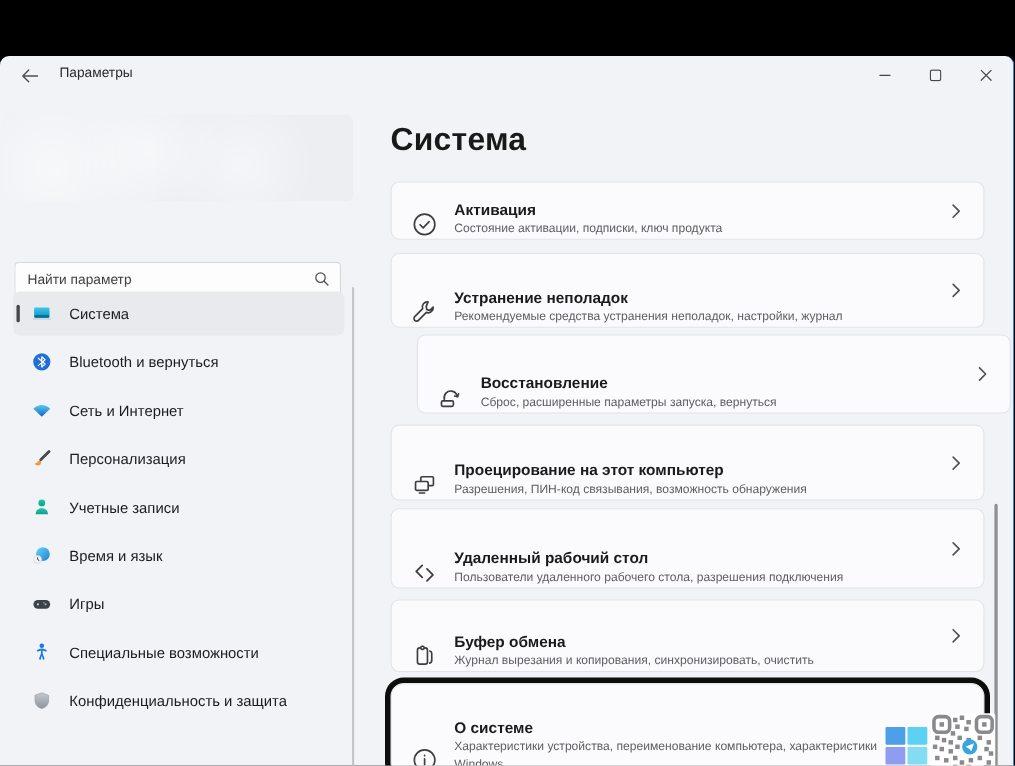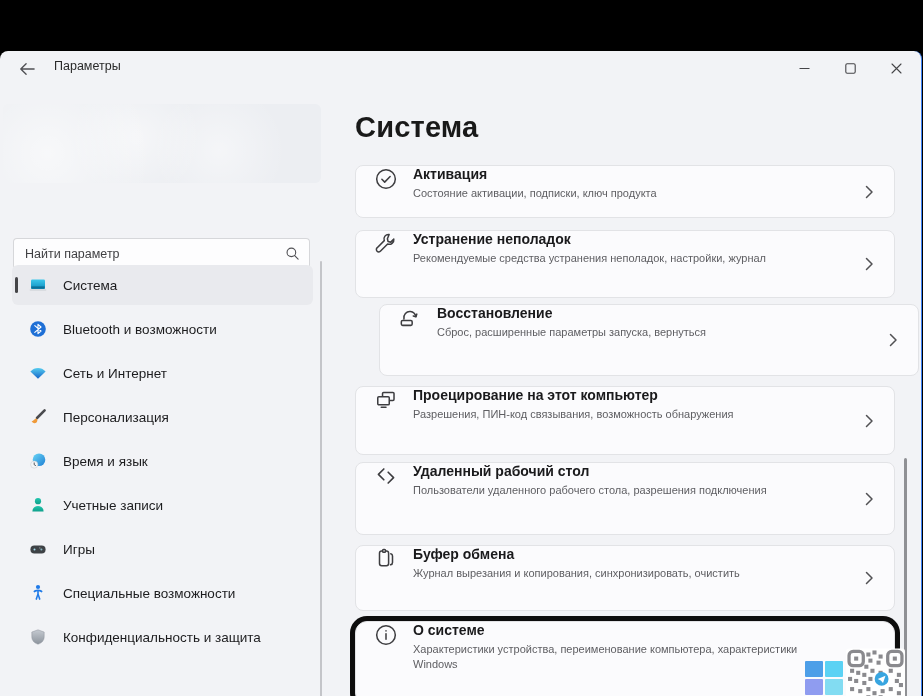--- a/index.html
+++ b/index.html
@@ -42,21 +42,21 @@
   .nav-row.selected{background:#e9eaee;}
   .accent-bar{position:absolute;left:3px;top:12px;width:3px;height:16px;border-radius:2px;background:#454548;}
   .nav-icon{width:20px;height:20px;margin-left:16px;flex:0 0 auto;}
   .nav-label{margin-left:15px;font-size:13.5px;color:#1c1c1e;white-space:nowrap;}
   .side-scroll{position:absolute;left:320px;top:210px;width:2px;height:453px;background:#c4c5c9;border-radius:1px;}
   .update-sliver{position:absolute;left:30px;bottom:0;width:16px;height:5px;border-radius:8px 8px 0 0;background:#2ec4ae;}
   
   .page-title{position:absolute;left:355px;top:60px;font-size:29px;font-weight:700;color:#191919;letter-spacing:.2px;}
   .card{
     position:absolute;left:355px;width:540px;background:#fbfbfd;border:1px solid #e2e3e6;
-    border-radius:8px;box-sizing:border-box;display:flex;align-items:flex-start;
+    border-radius:8px;box-sizing:border-box;display:flex;align-items:flex-end;
   }
   .card-icon{width:26px;height:26px;margin-left:17px;flex:0 0 auto;color:#3d3d40;}
   .card-text{margin-left:14px;}
   .card-title{font-size:14px;font-weight:700;color:#1a1a1c;line-height:1.25;}
   .card-sub{font-size:11px;color:#5e5e62;line-height:1.45;margin-top:2px;}
   .chevron{position:absolute;right:18px;top:50%;margin-top:-8px;color:#515154;}
   .card.highlighted{box-shadow:0 0 0 5px #0d0d0d;border-radius:12px;}
   .card.highlighted .card-sub{max-width:400px;}
   .main-scroll{position:absolute;left:904px;top:407px;width:3px;height:256px;background:#8f9094;border-radius:2px;}
   
@@ -123,21 +123,21 @@
           <rect x="1.6" y="14.2" width="16.8" height="1.6" rx="0.8" fill="#d4d7db"></rect>
         </svg>
       <span class="nav-label">Система</span>
     </div>
 
     <div class="nav-row">
       <svg class="nav-icon" viewBox="0 0 20 20">
           <circle cx="10" cy="10" r="7.8" fill="#1e6fd6"></circle>
           <path d="M6.8 6.6 L13 12 L10 14.6 V5.4 L13 8 L6.8 13.4" fill="none" stroke="#fff" stroke-width="1.15" stroke-linejoin="round" stroke-linecap="round"></path>
         </svg>
-      <span class="nav-label">Bluetooth и возможности</span>
+      <span class="nav-label">Bluetooth и вернуться</span>
     </div>
 
     <div class="nav-row">
       <svg class="nav-icon" viewBox="0 0 20 20">
           <defs>
             <linearGradient id="gnet" x1="0" y1="0" x2="0" y2="1">
               <stop offset="0" stop-color="#55cbef"></stop>
               <stop offset="1" stop-color="#1563c8"></stop>
             </linearGradient>
           </defs>
@@ -151,44 +151,44 @@
           <path d="M16.6 3.4 L9 11" stroke="#4a4a4e" stroke-width="2.6" stroke-linecap="round"></path>
           <path d="M8.3 11.6 C6.6 12 5.8 13.8 3.6 14.6 C4.4 16 7 16.8 8.5 15.4 C9.5 14.4 9.6 13 9 12.1 Z" fill="#ef9a3a"></path>
         </svg>
       <span class="nav-label">Персонализация</span>
     </div>
 
 
     <div class="nav-row">
       <svg class="nav-icon" viewBox="0 0 20 20">
           <defs>
+            <linearGradient id="gacc" x1="0" y1="0" x2="0" y2="1">
+              <stop offset="0" stop-color="#23c6ae"></stop>
+              <stop offset="1" stop-color="#0f9f8a"></stop>
+            </linearGradient>
+          </defs>
+          <circle cx="10" cy="6.2" r="3.1" fill="url(#gacc)"></circle>
+          <path d="M4.4 16.6 C4.4 12.8 7 11 10 11 C13 11 15.6 12.8 15.6 16.6 Z" fill="url(#gacc)"></path>
+        </svg>
+      <span class="nav-label">Учетные записи</span>
+    </div>
+
+    <div class="nav-row">
+      <svg class="nav-icon" viewBox="0 0 20 20">
+          <defs>
             <linearGradient id="gtime" x1="0" y1="0" x2="1" y2="1">
               <stop offset="0" stop-color="#6ad6f6"></stop>
               <stop offset="1" stop-color="#1f7fd4"></stop>
             </linearGradient>
           </defs>
           <circle cx="11" cy="8.7" r="6.3" fill="url(#gtime)"></circle>
           <circle cx="6.2" cy="13.6" r="3.6" fill="#f3f5f7" stroke="#c6cacf" stroke-width="0.5"></circle>
           <path d="M6.2 11.9 V13.7 L7.5 14.5" fill="none" stroke="#41464d" stroke-width="0.9" stroke-linecap="round"></path>
         </svg>
       <span class="nav-label">Время и язык</span>
-    </div>
-
-    <div class="nav-row">
-      <svg class="nav-icon" viewBox="0 0 20 20">
-          <defs>
-            <linearGradient id="gacc" x1="0" y1="0" x2="0" y2="1">
-              <stop offset="0" stop-color="#23c6ae"></stop>
-              <stop offset="1" stop-color="#0f9f8a"></stop>
-            </linearGradient>
-          </defs>
-          <circle cx="10" cy="6.2" r="3.1" fill="url(#gacc)"></circle>
-          <path d="M4.4 16.6 C4.4 12.8 7 11 10 11 C13 11 15.6 12.8 15.6 16.6 Z" fill="url(#gacc)"></path>
-        </svg>
-      <span class="nav-label">Учетные записи</span>
     </div>
 
     <div class="nav-row">
       <svg class="nav-icon" viewBox="0 0 20 20">
           <rect x="2.4" y="6.4" width="15.2" height="8" rx="4" fill="#3e4246"></rect>
           <circle cx="6.5" cy="10.4" r="1" fill="#a6dcec"></circle>
           <circle cx="13.4" cy="10.4" r="1" fill="#a6dcec" opacity="0.75"></circle>
           <circle cx="11.8" cy="8.9" r="0.7" fill="#ced5d9" opacity="0.6"></circle>
         </svg>
       <span class="nav-label">Игры</span>

